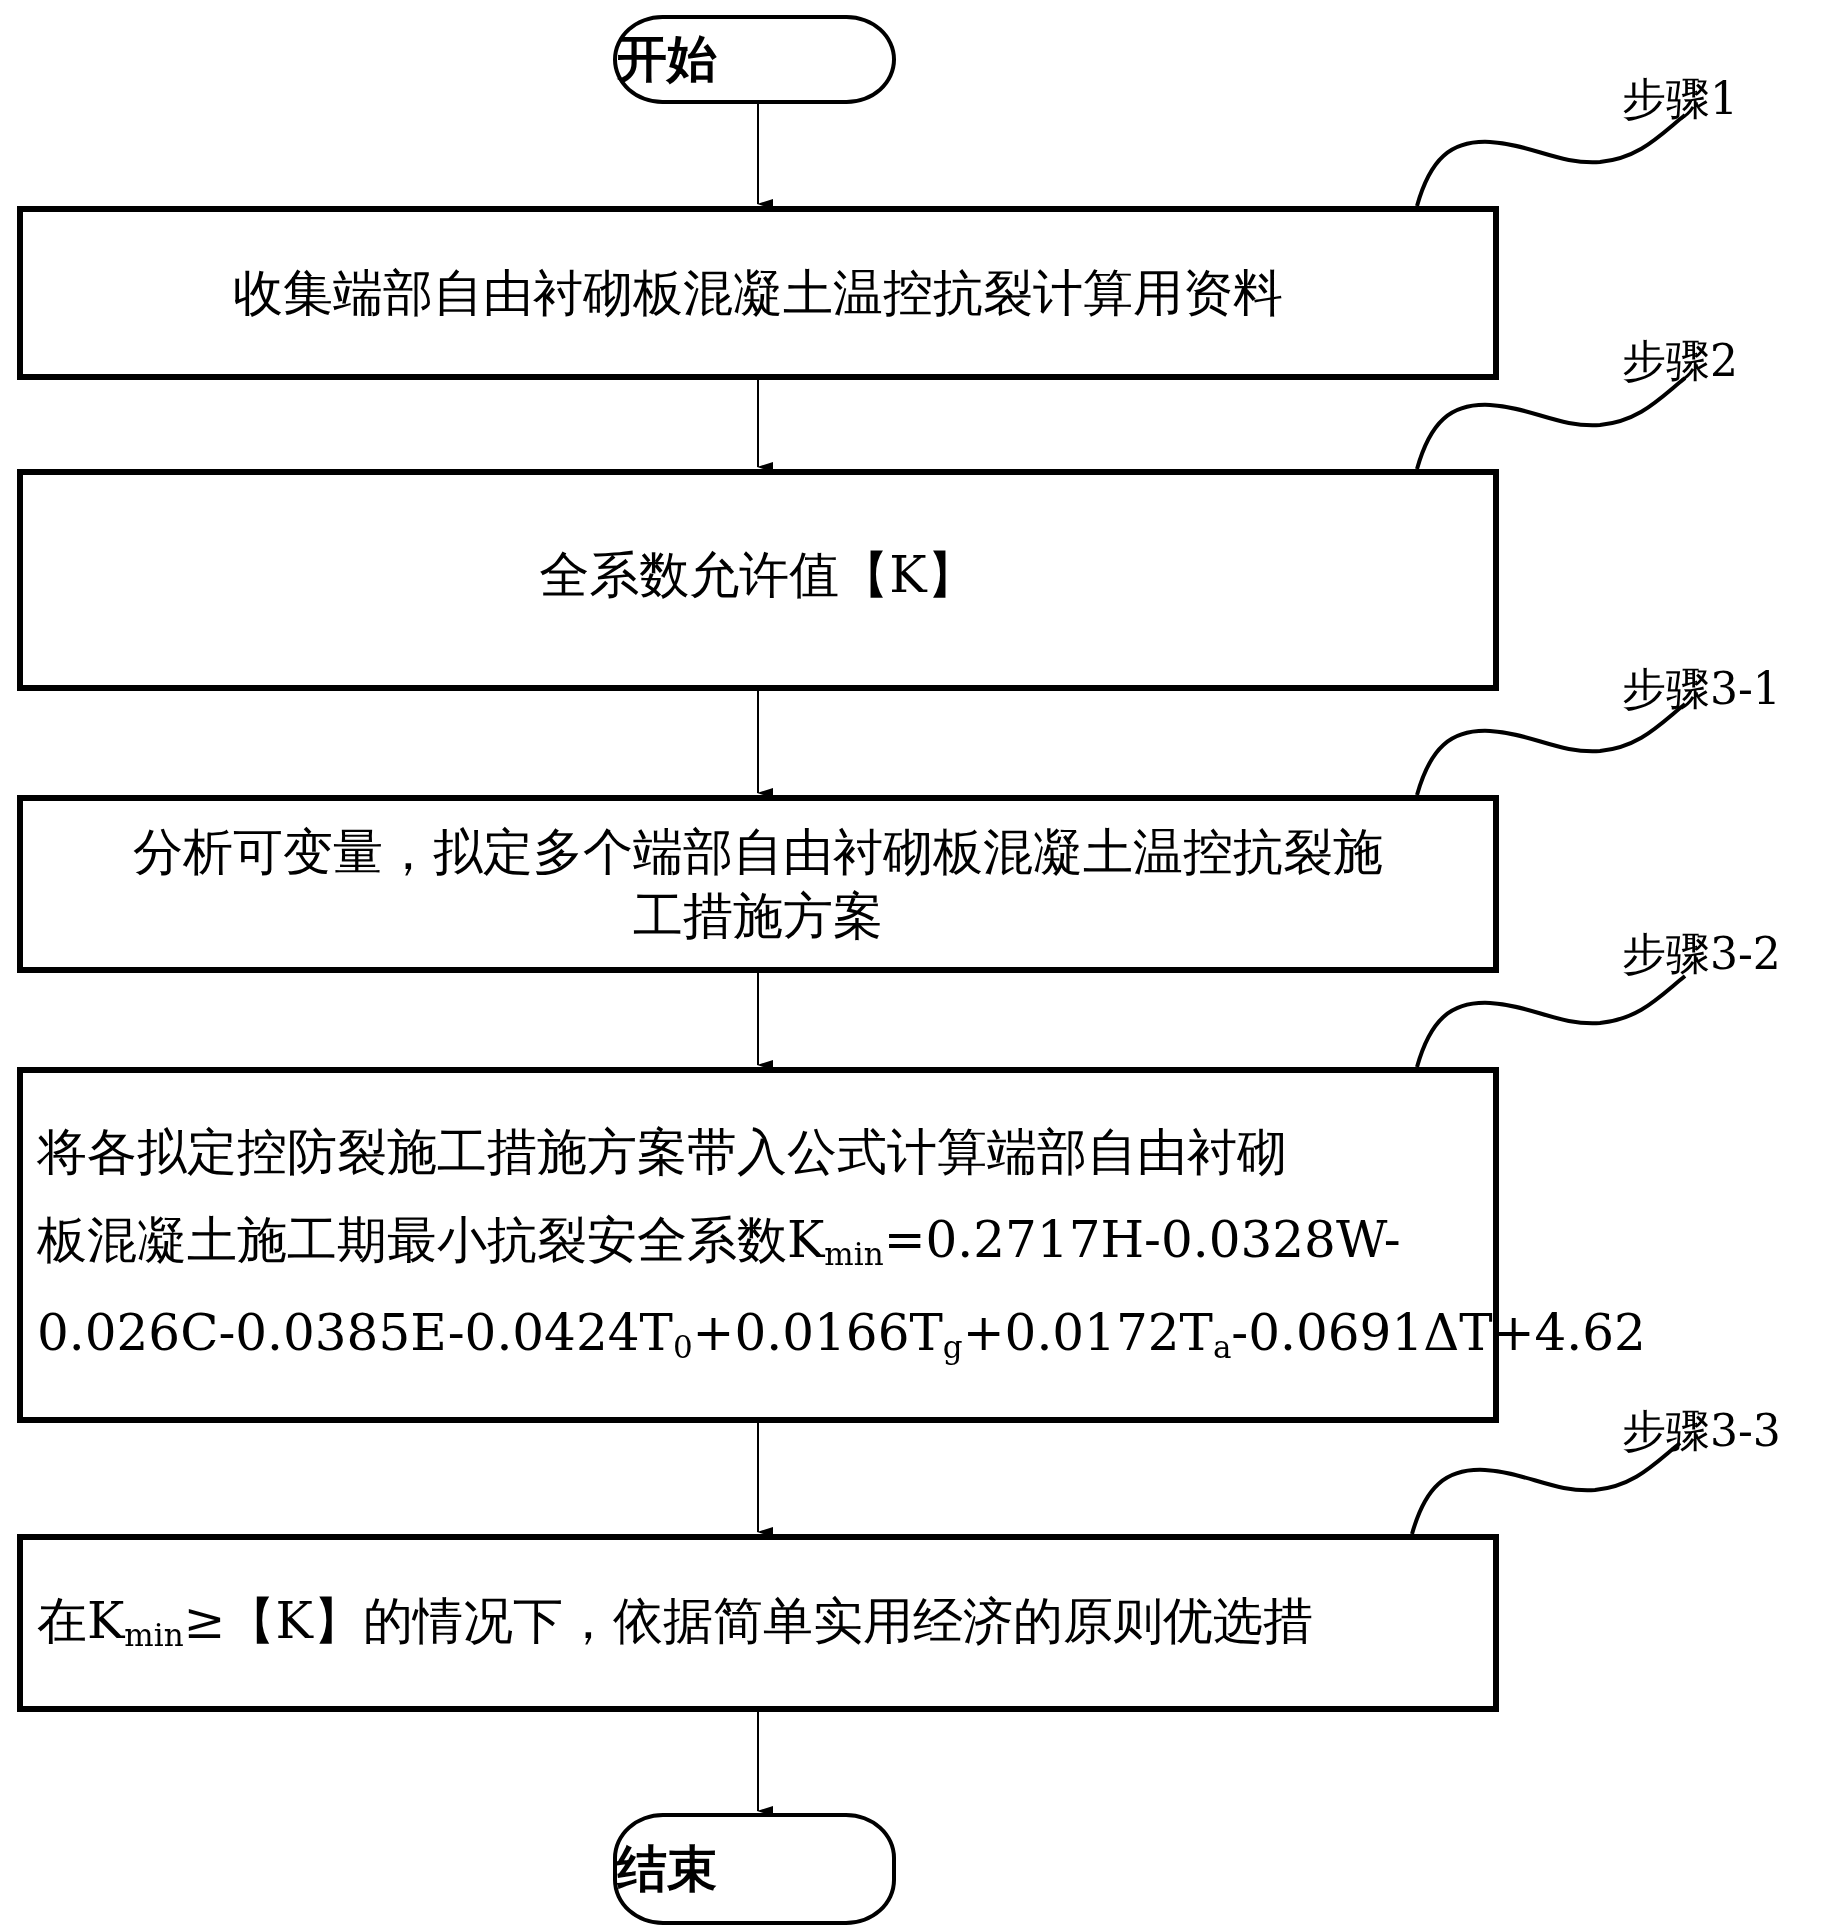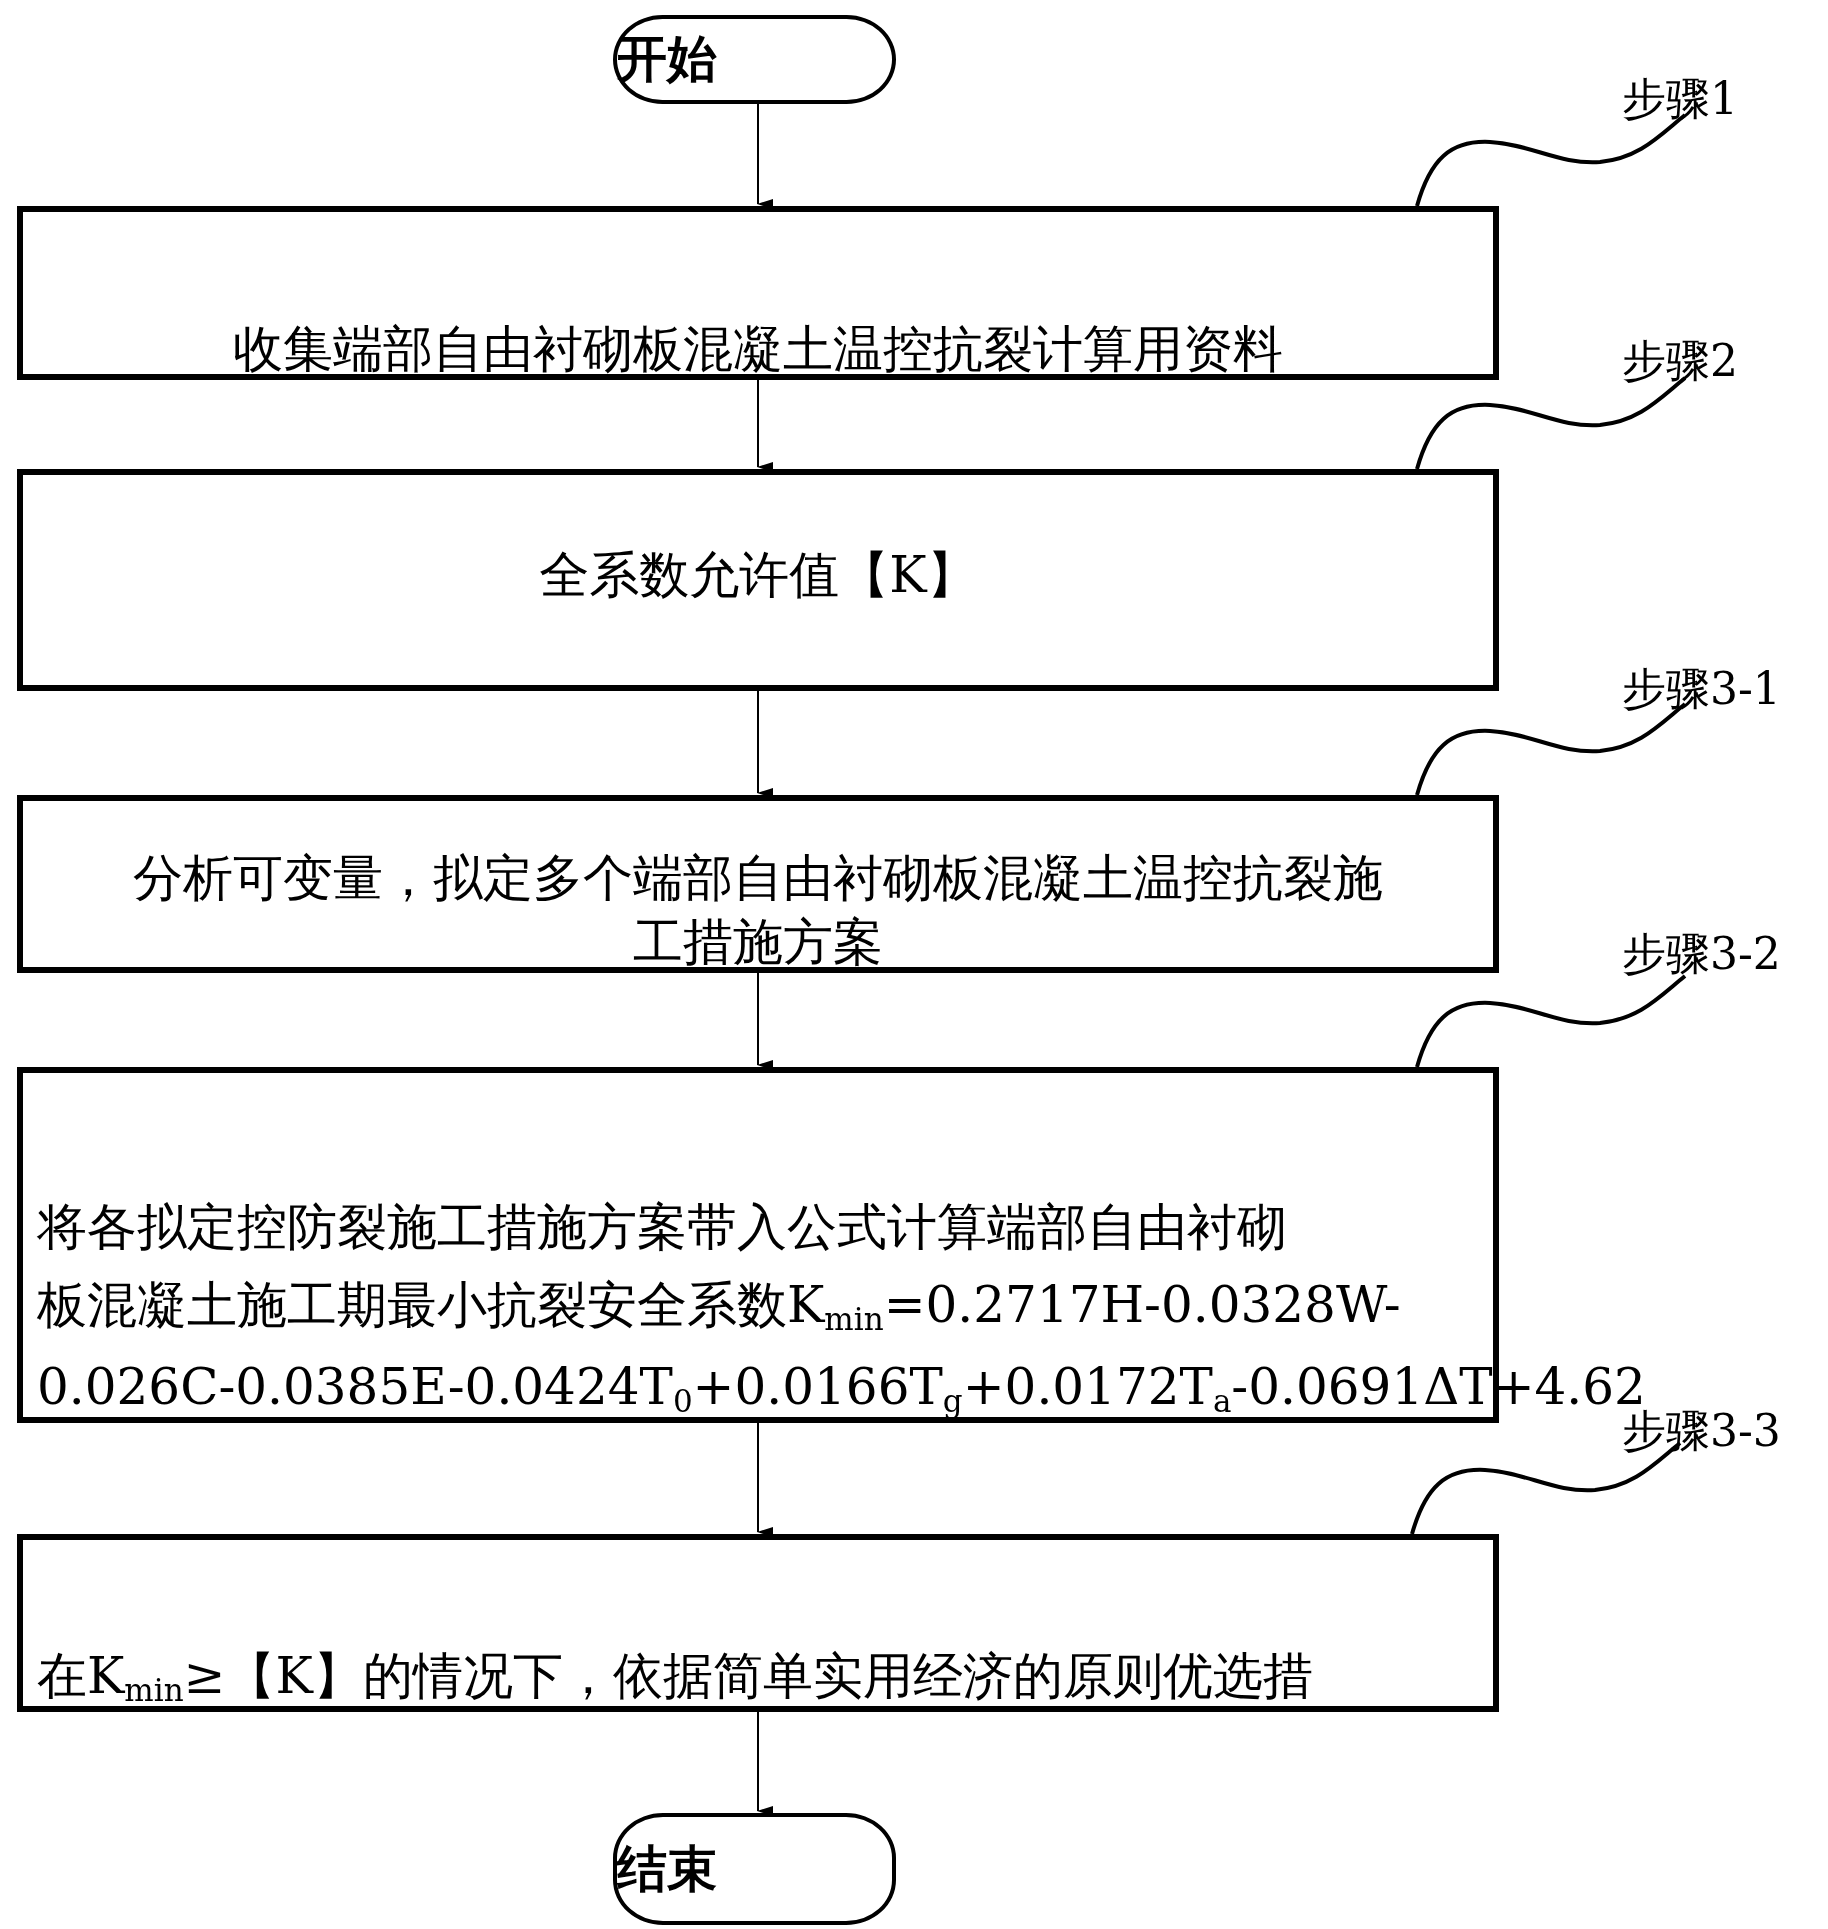--- a/index.html
+++ b/index.html
@@ -3,21 +3,21 @@
 <meta charset="utf-8">
 <style>
   html, body { margin:0; padding:0; background:#ffffff; }
   body { width:1828px; height:1929px; position:relative; overflow:hidden;
          font-family:"DejaVu Serif","Liberation Serif",serif; color:#000; }
   svg.lines { position:absolute; left:0; top:0; width:1828px; height:1929px; }
   .pill { position:absolute; border:4px solid #000; border-radius:50px / 45px;
           box-sizing:border-box; display:flex; align-items:center; 
           font-family:"DejaVu Sans","Liberation Sans",sans-serif; font-weight:bold; font-size:50px; background:#fff; }
   .box { position:absolute; left:17px; width:1482px; border:6px solid #000; box-sizing:border-box;
-         background:#fff; display:flex; flex-direction:column; justify-content:flex-end; }
+         background:#fff; display:flex; flex-direction:column; justify-content:center; }
   .line { font-size:50px; line-height:1; white-space:nowrap; }
   .center { text-align:center; }
   .left { text-align:left; padding-left:14px; }
   .step { position:absolute; left:1622px; font-size:44px; white-space:nowrap;text-align:center; }
   sub { font-size:0.62em; vertical-align:-0.25em; }
 </style>
 </head>
 <body>
 
 <svg class="lines" viewBox="0 0 1828 1929">
@@ -53,21 +53,21 @@
 
 <div class="box" style="top:469px; height:222px; justify-content:space-around; padding:8px 0 18px;">
   <div class="line center">全系数允许值【K】</div>
 </div>
 
 <div class="box" style="top:795px; height:178px; gap:14px;">
   <div class="line center">分析可变量，拟定多个端部自由衬砌板混凝土温控抗裂施</div>
   <div class="line center">工措施方案</div>
 </div>
 
-<div class="box" style="top:1067px; height:356px; gap:28px;">
+<div class="box" style="top:1067px; height:356px; gap:38px;">
   <div class="line left">将各拟定控防裂施工措施方案带入公式计算端部自由衬砌</div>
   <div class="line left"><span>板混凝土施工期最小抗裂安全系数K</span><sub>min</sub><span>=0.2717H-0.0328W-</span></div>
   <div class="line left"><span>0.026C-0.0385E-0.0424T</span><sub>0</sub><span>+0.0166T</span><sub>g</sub><span>+0.0172T</span><sub>a</sub><span>-0.0691ΔT+4.62</span></div>
 </div>
 
 <div class="box" style="top:1534px; height:178px; gap:36px;">
   <div class="line left"><span>在K</span><sub>min</sub><span>≥【K】的情况下，依据简单实用经济的原则优选措</span></div>
 </div>
 
 <div class="pill" style="left:613px; top:1813px; width:283px; height:112px;">

